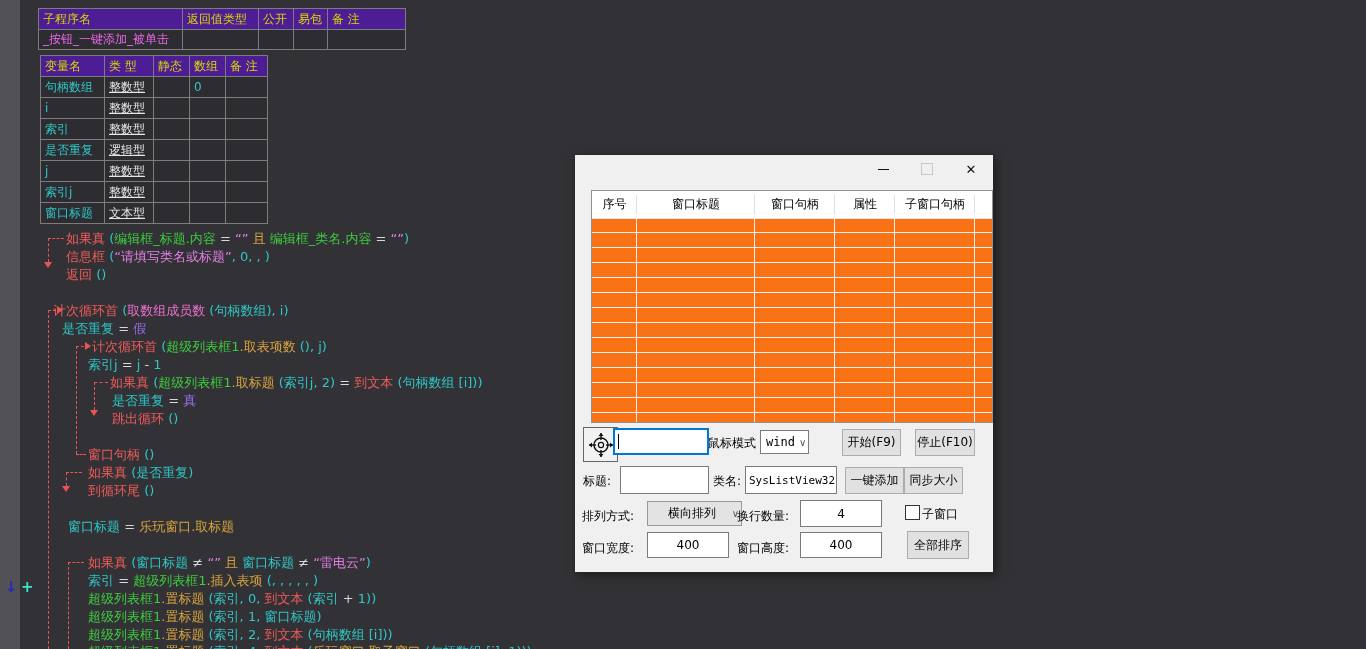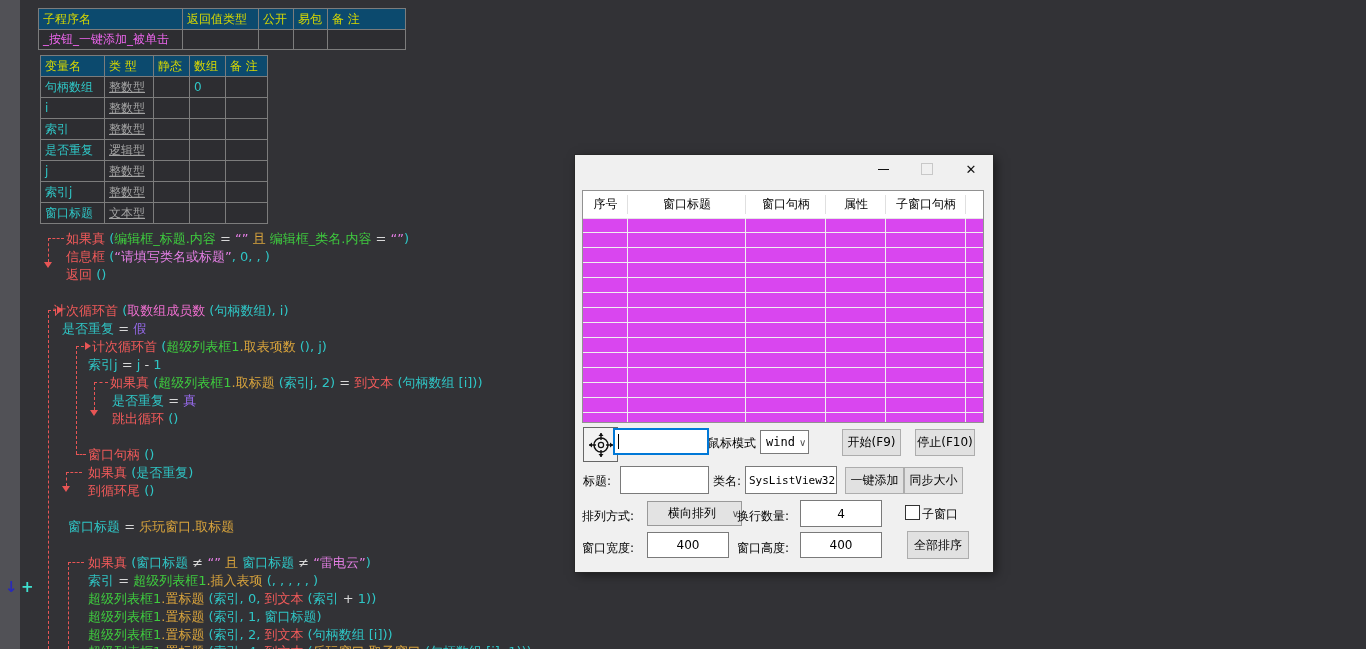--- a/index.html
+++ b/index.html
@@ -6,24 +6,24 @@
   #root{position:relative;width:1366px;height:649px;overflow:hidden;
         background:#323236;font-family:"DejaVu Sans",sans-serif;}
   
   .gutter{position:absolute;left:0;top:0;width:20px;height:649px;background:#515156;}
   .margin-mark{position:absolute;font-size:15px;font-weight:bold;line-height:1;}
 
   
   .ide-table{position:absolute;display:grid;border-left:1px solid #7c7c7c;border-top:1px solid #7c7c7c;font-size:12px;}
   .ide-table .cell{border-right:1px solid #7c7c7c;border-bottom:1px solid #7c7c7c;
         padding:0 4px;display:flex;align-items:center;white-space:nowrap;overflow:hidden;}
-  .ide-table .th{background:#0c4a6e;color:#d9d900;}
+  .ide-table .th{background:#4c1d95;color:#d9d900;}
   .ide-table .td{background:#2d2d31;}
   .c-name{color:#2fc6c6;}
-  .c-type{color:#a3a3a3;text-decoration:underline;}
+  .c-type{color:#e5e5e5;text-decoration:underline;}
   .c-val{color:#2fc6c6;}
   .c-proc{color:#ee66ee;}
 
   
   #code{position:absolute;left:0;top:0;width:1366px;height:649px;}
   .code-line{position:absolute;font-size:13px;line-height:15px;white-space:pre;}
   .t-r{color:#f25a5a}.t-c{color:#2fc6c6}.t-g{color:#3ecb3e}.t-o{color:#d9a43c}
   .t-m{color:#e57fe5}.t-p{color:#9a6cf2}.t-w{color:#d8d8d8}.t-k{color:#ef6fd0}
   .flow-v{position:absolute;width:0;border-left:1px dashed #e85555;}
   .flow-h{position:absolute;height:0;border-top:1px dashed #e85555;}
@@ -38,21 +38,21 @@
   #titlebar{position:absolute;left:0;top:0;right:0;height:28px;background:#ffffff;display:flex;align-items:center;}
   #win-icon{width:16px;height:16px;margin-left:9px;
         background:linear-gradient(135deg,#58c8d8 0%,#cfe8f8 40%,#f8f8ff 60%,#e8b8c8 100%);
         border:1px solid #9ab;}
   #win-title{margin-left:7px;font-size:12px;color:#000;}
   .cap-btn{width:44px;height:28px;display:flex;align-items:center;justify-content:center;font-size:13px;color:#111;}
   #cap-max .box{width:10px;height:10px;border:1px solid #c8c8c8;}
   #cap-min .bar{width:11px;height:1px;background:#111;}
   #caps{position:absolute;right:0;top:0;display:flex;}
 
-  #listview{position:absolute;left:7px;top:35px;width:400px;height:231px;background:#d946ef;border:1px solid #919191;}
+  #listview{position:absolute;left:16px;top:35px;width:400px;height:231px;background:#f97316;border:1px solid #919191;}
   #lv-head{position:absolute;left:0;top:0;right:0;height:27px;background:#fff;border-bottom:1px solid #e5e5e5;display:flex;}
   .lv-col{display:flex;align-items:center;justify-content:center;font-size:12px;color:#000;position:relative;}
   .lv-sep{position:absolute;right:0;top:4px;bottom:4px;width:1px;background:#e0e0e0;}
   #lv-body{position:absolute;left:0;top:27px;right:0;bottom:0;
      background-image:repeating-linear-gradient(to bottom,transparent 0 14px,#f0f0f0 14px 15px);}
   .lv-grid-v{position:absolute;top:0;bottom:0;width:1px;background:#f0f0f0;}
 
   .lbl{position:absolute;font-size:12px;color:#000;white-space:nowrap;}
   .btn{position:absolute;background:#e1e1e1;border:1px solid #adadad;display:flex;
        align-items:center;justify-content:center;font-size:12px;color:#000;cursor:default;}

